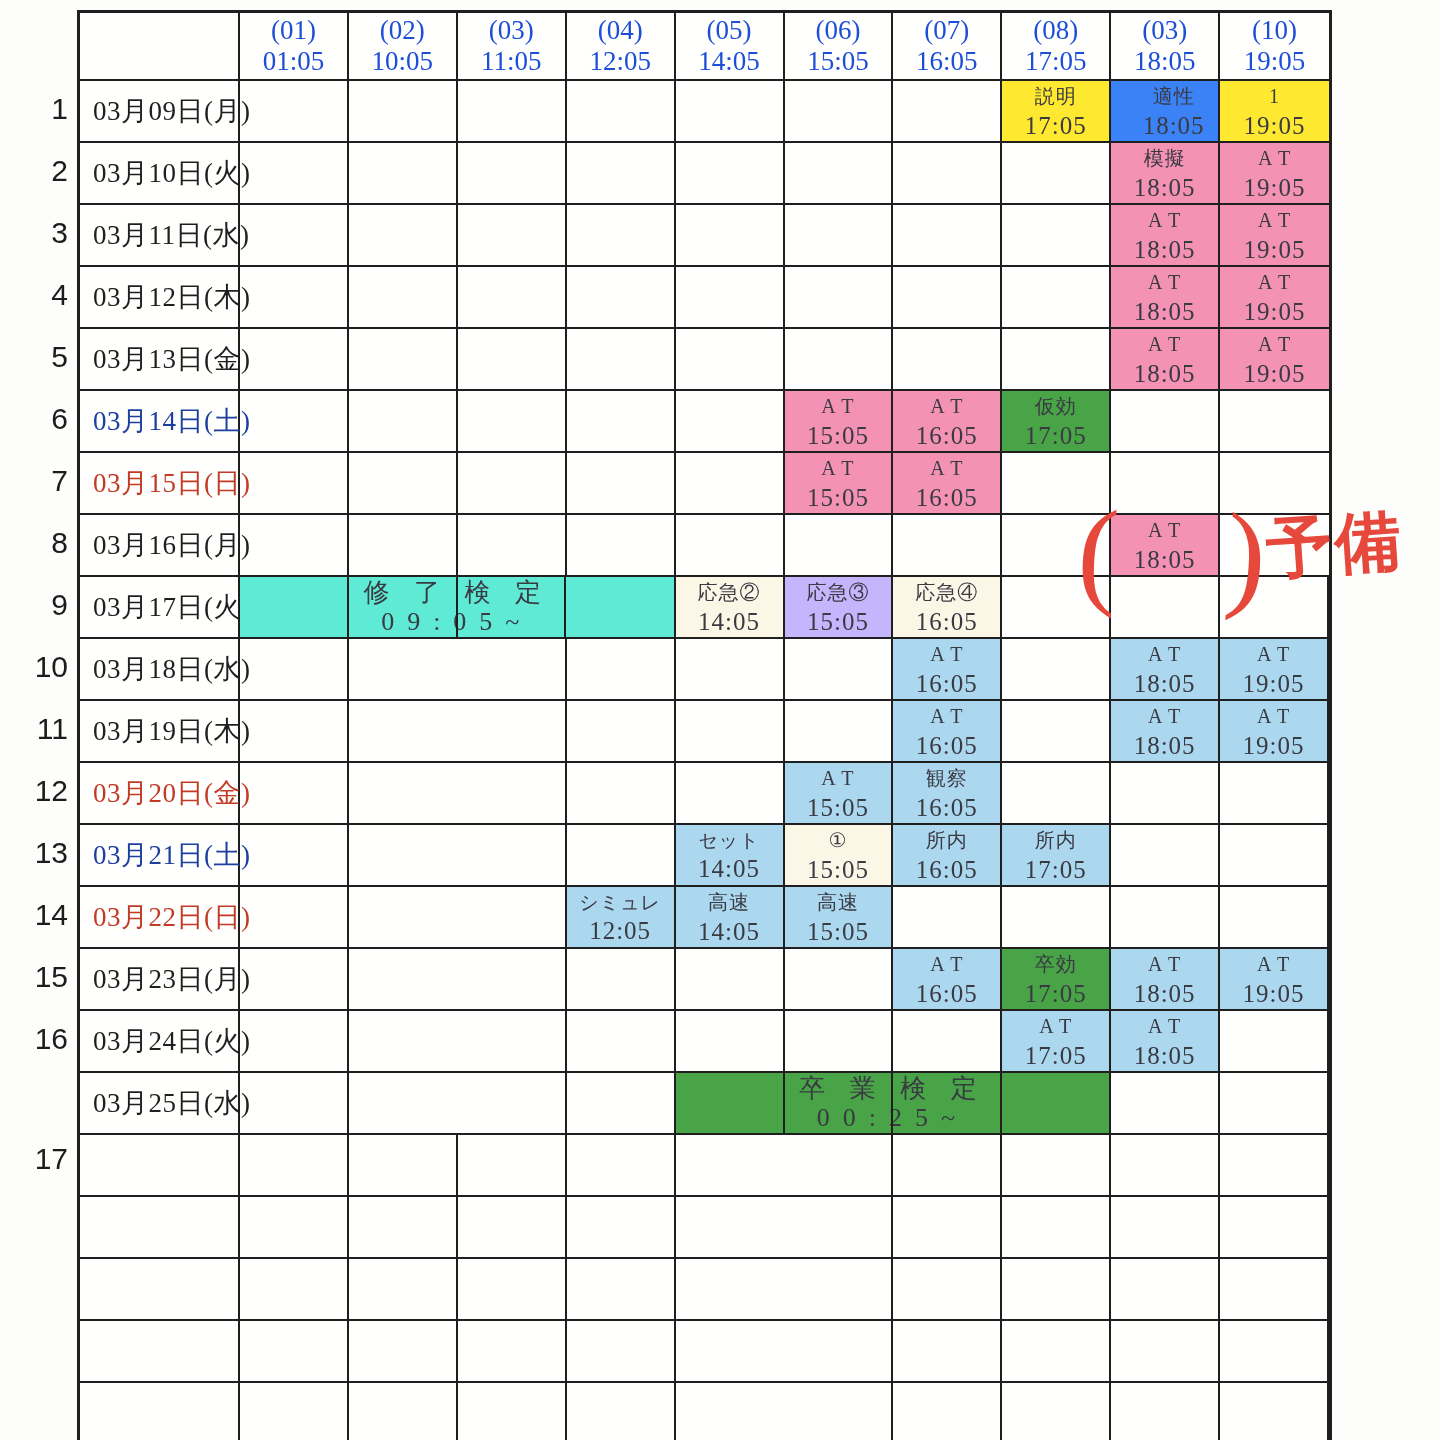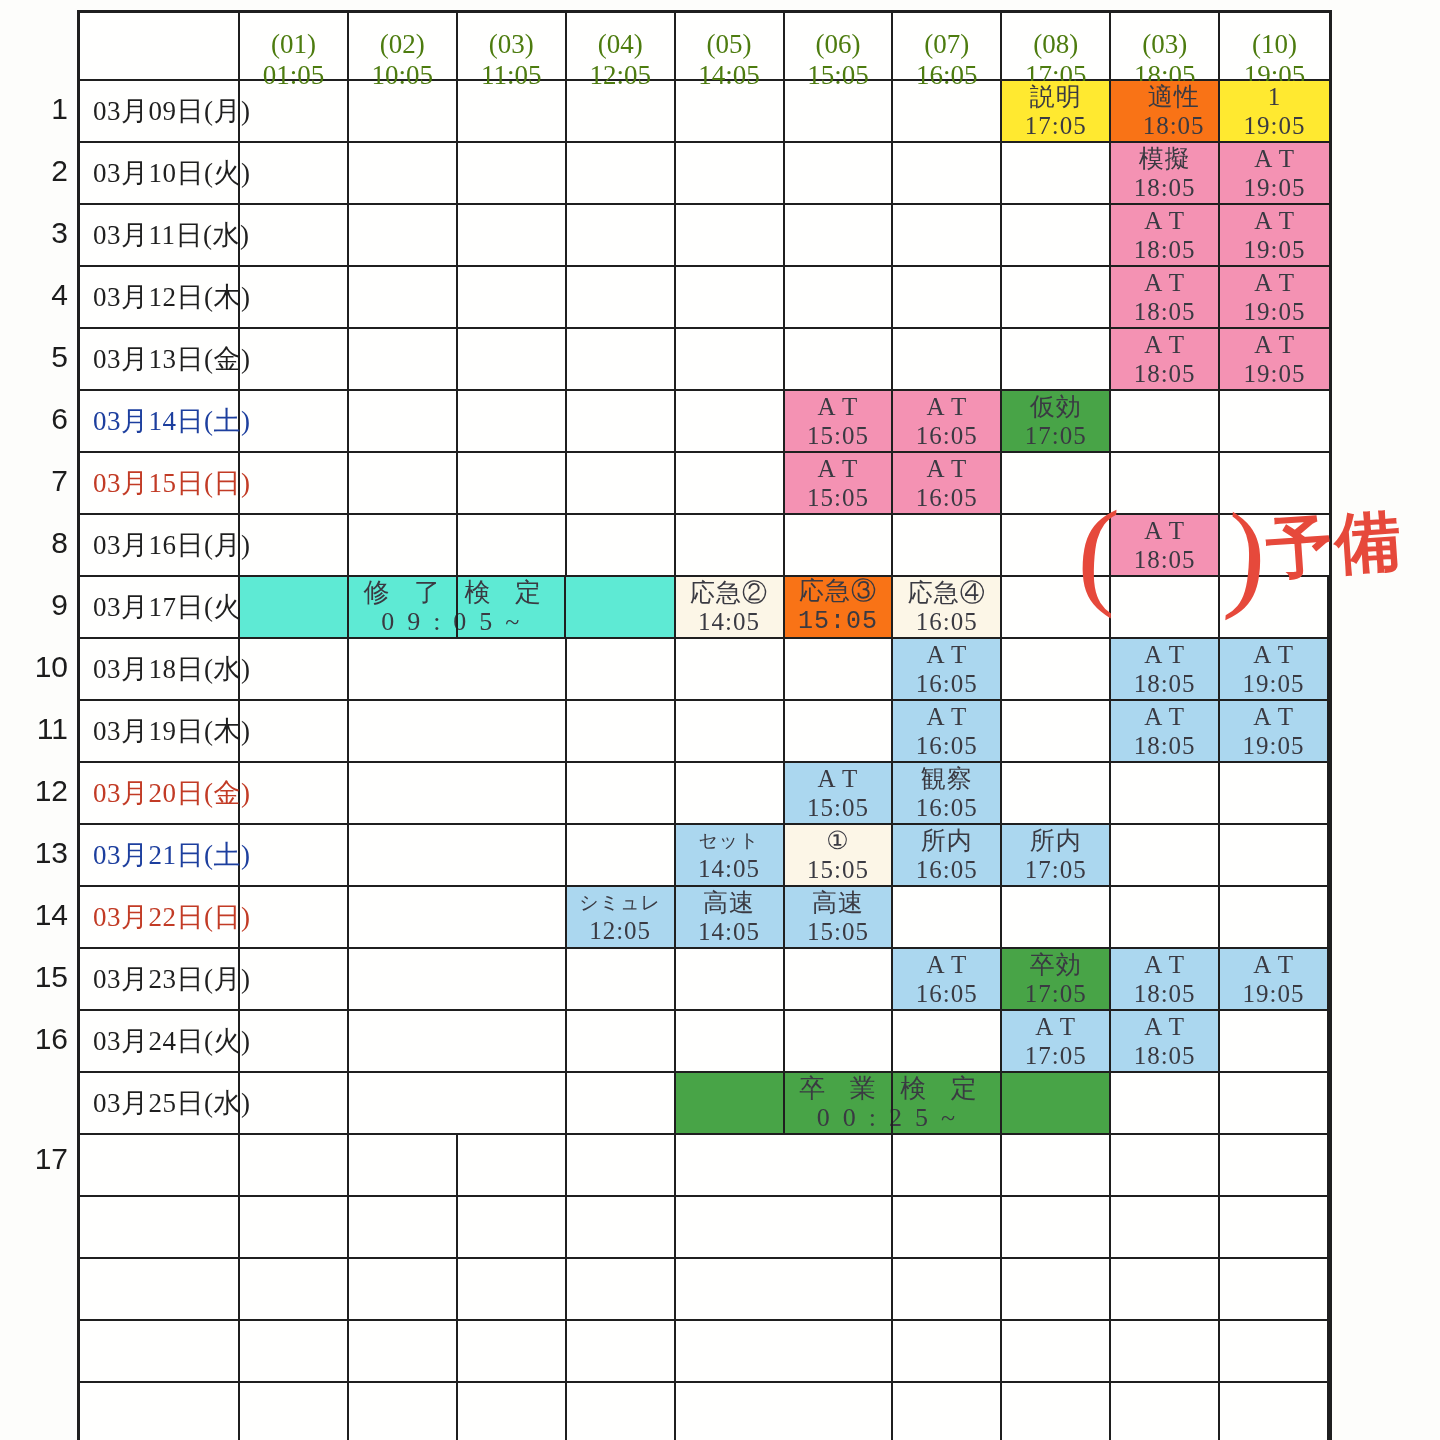--- a/index.html
+++ b/index.html
@@ -25,37 +25,37 @@
   .cell{
     border-right:2px solid var(--line);
     border-bottom:2px solid var(--line);
     box-sizing:border-box;
     position:relative;
   }
   .cell:nth-child(11n){border-right:none;}
   .head{
     text-align:center;
     font-size:27px;line-height:31px;
-    padding-top:16px;
-    color:#4d7c0f;
+    padding-top:2px;
+    color:#1d4ed8;
   }
   .date{
     font-size:27px;
     display:flex;align-items:center;
     padding-left:13px;
     letter-spacing:0.5px;
     white-space:nowrap;
   }
   .slot{
     display:flex;align-items:center;justify-content:center;
     text-align:center;
     color:#3a3a42;
   }
   .slot .txt{width:100%;}
-  .slot .l1{font-size:25px;line-height:29px;letter-spacing:1px;}
+  .slot .l1{font-size:20px;line-height:29px;letter-spacing:1px;}
   .slot .l2{font-size:25px;line-height:29px;letter-spacing:1px;}
   .slot .small{font-size:19px;line-height:27px;}
   .merged .l1{font-size:26px;letter-spacing:9px;}
   .merged .l2{font-size:26px;letter-spacing:13px;}
   .vline{
     position:absolute;top:0;bottom:0;width:2px;
     background:var(--line);
   }
   .rownum{
     position:absolute;left:26px;width:42px;height:62px;
@@ -127,21 +127,21 @@
     <div class="cell"></div>
     <div class="cell"></div>
     <div class="cell"></div>
     <div class="cell"></div>
     <div class="cell slot" style="background: rgb(255, 233, 48);">
       <div class="txt">
         <div class="l1">説明</div>
         <div class="l2">17:05</div>
       </div>
     </div>
-    <div class="cell slot" style="background: #f97316; padding-left: 18px;">
+    <div class="cell slot" style="background: #3b82f6; padding-left: 18px;">
       <div class="txt">
         <div class="l1">適性</div>
         <div class="l2">18:05</div>
       </div>
     </div>
     <div class="cell slot" style="background: rgb(255, 233, 48);">
       <div class="txt">
         <div class="l1">1</div>
         <div class="l2">19:05</div>
       </div>
@@ -302,21 +302,21 @@
         <div class="l1">修 了 検 定</div>
         <div class="l2">09:05~</div>
       </div>
     </div>
     <div class="cell slot" style="background: rgb(252, 246, 231);">
       <div class="txt">
         <div class="l1">応急②</div>
         <div class="l2">14:05</div>
       </div>
     </div>
-    <div class="cell slot" style="background: #f97316; font-family: Liberation Mono, monospace;">
+    <div class="cell slot" style="background: #c4b5fd;">
       <div class="txt">
         <div class="l1">応急③</div>
         <div class="l2">15:05</div>
       </div>
     </div>
     <div class="cell slot" style="background: rgb(252, 246, 231);">
       <div class="txt">
         <div class="l1">応急④</div>
         <div class="l2">16:05</div>
       </div>

